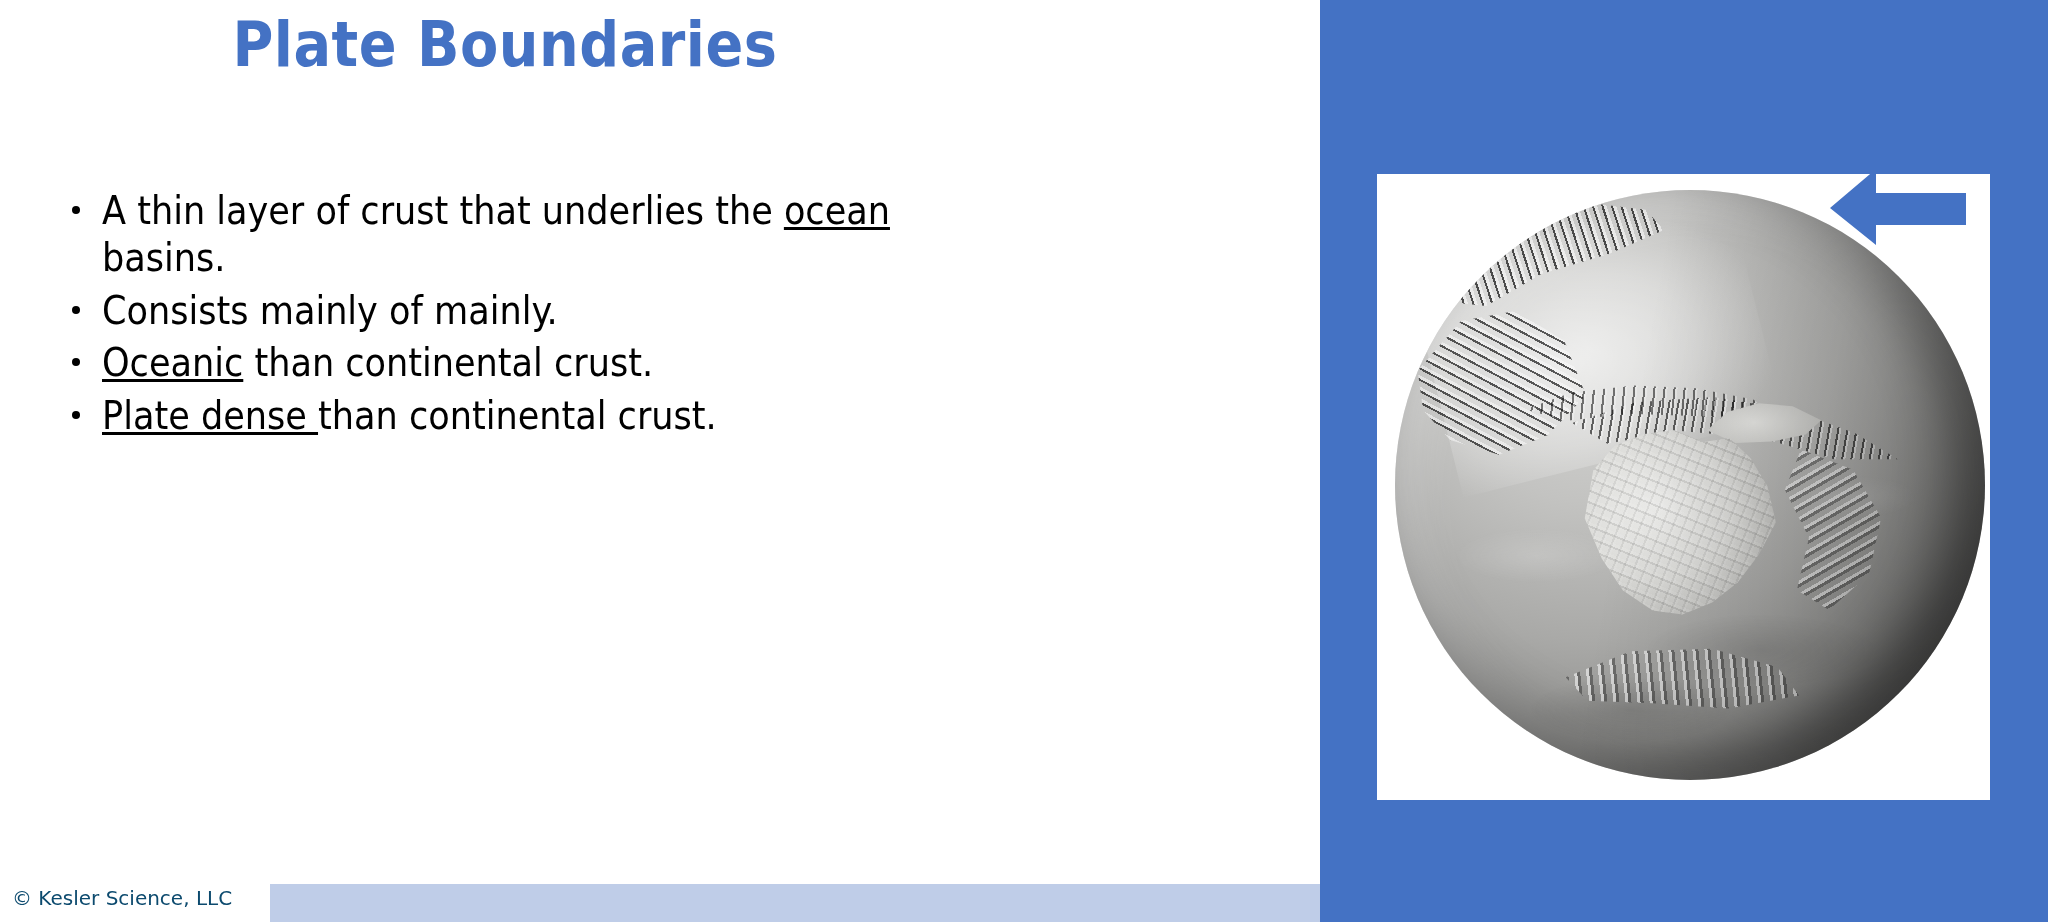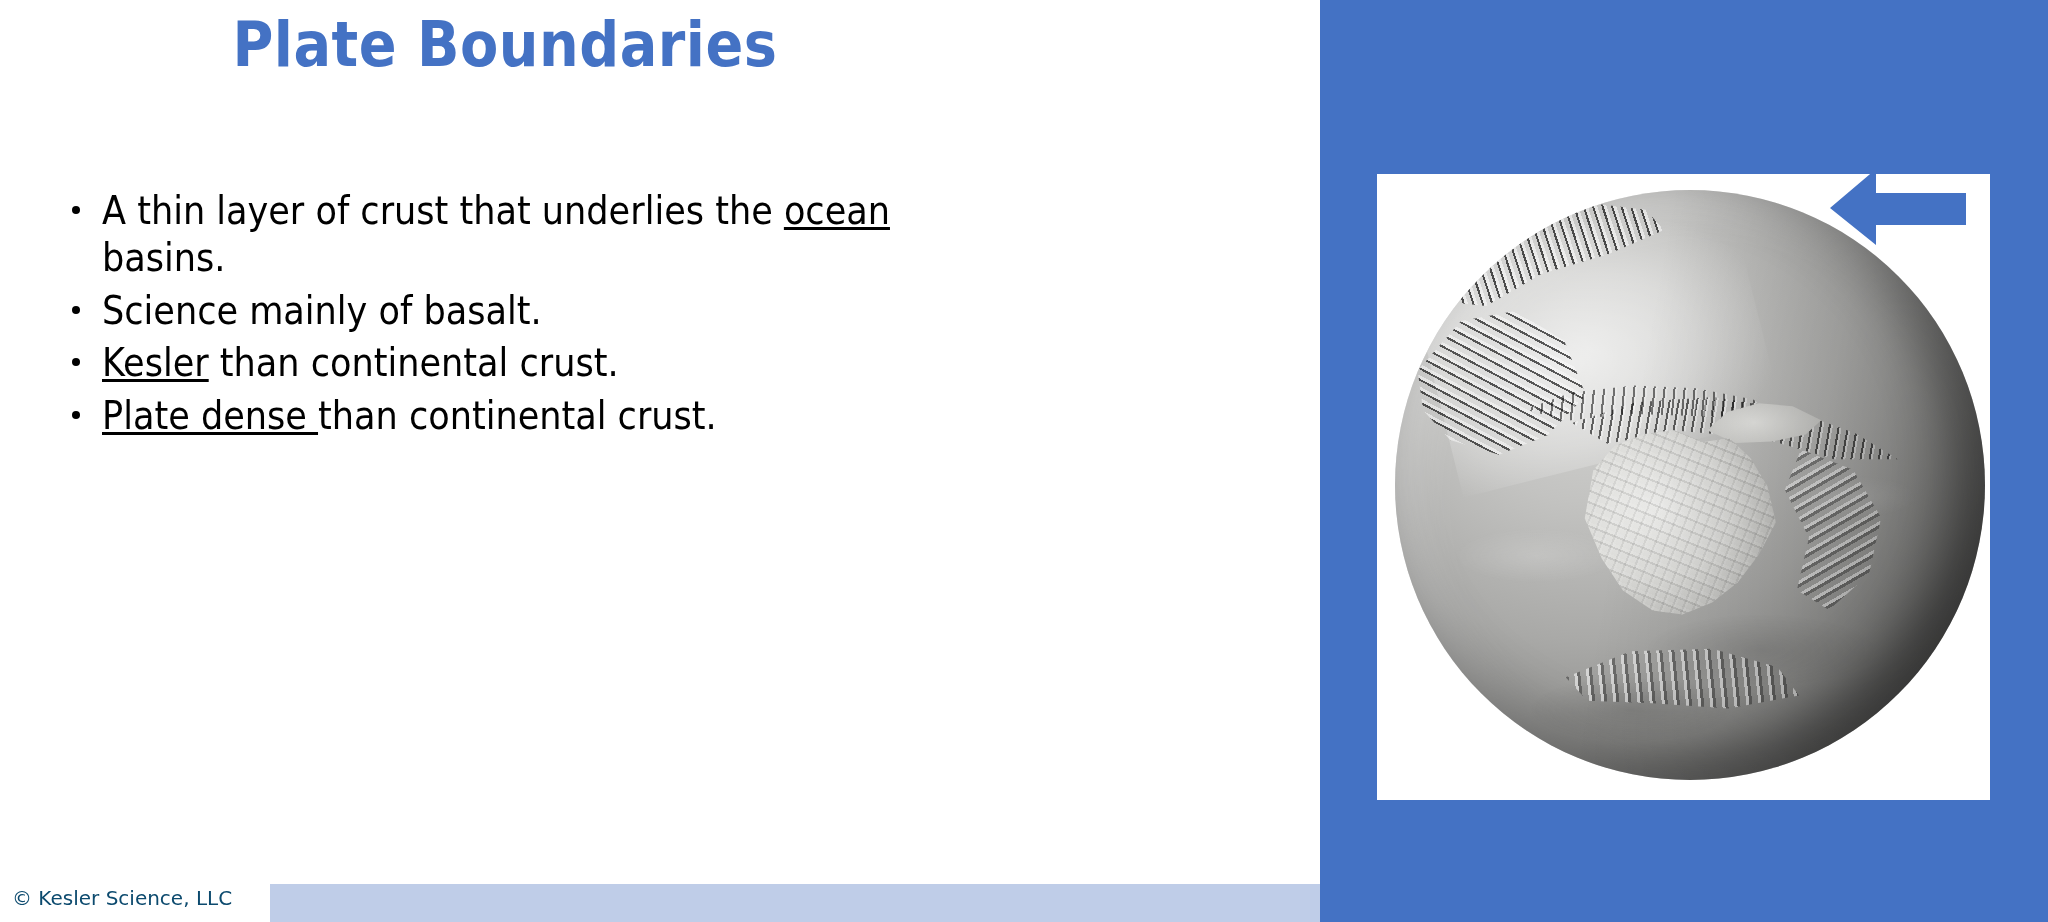--- a/index.html
+++ b/index.html
@@ -345,24 +345,24 @@
   </div>
 
   <div class="slide-title">Plate Boundaries</div>
 
 
   <ul class="bullet-list">
     <li>
       <span class="dot"></span><span>A thin layer of crust that underlies the </span><span class="u">ocean</span><span> basins.</span>
     </li>
     <li>
-      <span class="dot"></span><span>Science mainly of basalt.</span><span class="u"></span><span></span>
+      <span class="dot"></span><span>Consists mainly of mainly.</span><span class="u"></span><span></span>
     </li>
     <li>
-      <span class="dot"></span><span></span><span class="u">Kesler</span><span> than continental crust.</span>
+      <span class="dot"></span><span></span><span class="u">Oceanic</span><span> than continental crust.</span>
     </li>
     <li>
       <span class="dot"></span><span></span><span class="u">Plate dense </span><span>than continental crust.</span>
     </li>
   </ul>
 
   <div class="footer-bar"></div>
   <div class="copyright">© Kesler Science, LLC</div>
 
 </div>

